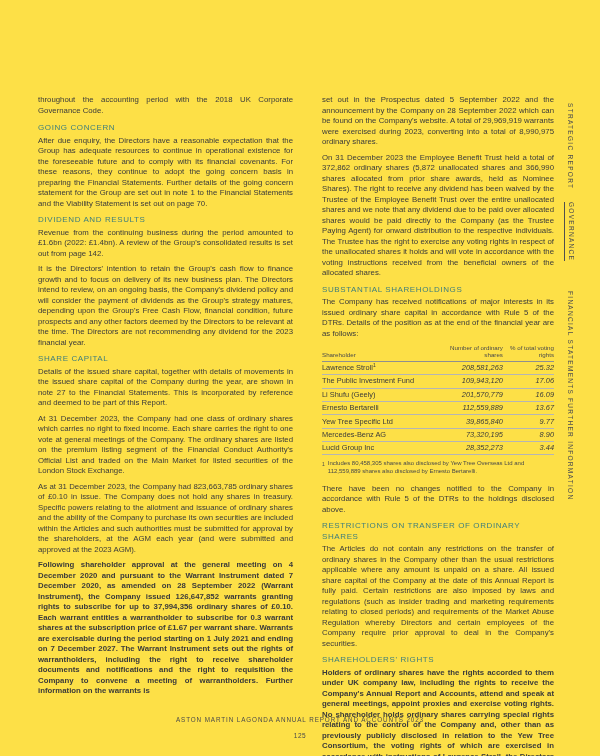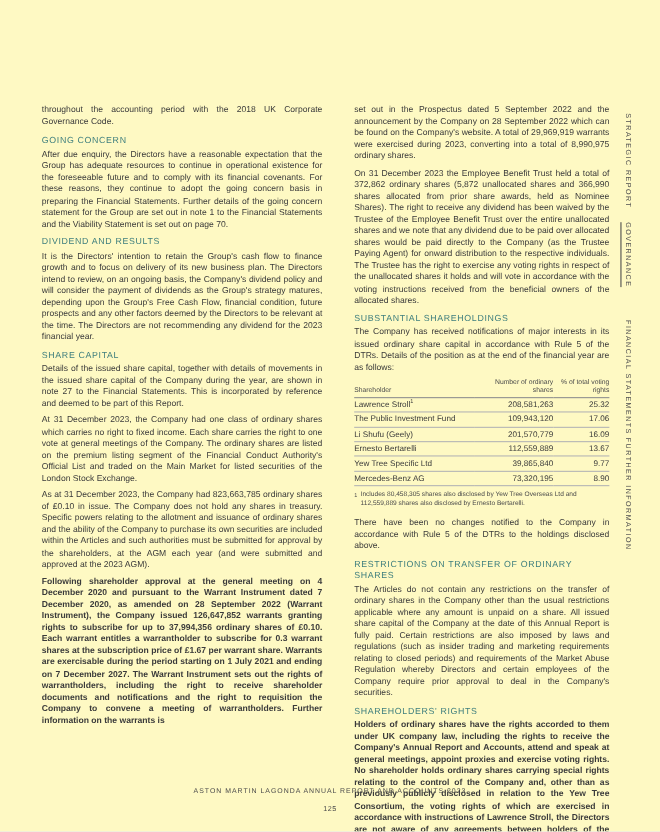--- a/index.html
+++ b/index.html
@@ -1,18 +1,18 @@
 <!DOCTYPE html>
 <html><head>
 <meta charset="utf-8">
 <style>
   html,body { margin:0; padding:0; background:#e8e8e8; }
   .page {
     position:relative; width:600px; height:756px; margin:0 auto;
-    background:#fef9c3; overflow:hidden;
+    background:#fde047; overflow:hidden;
     font-family:"Liberation Sans", sans-serif; color:#3a3a3a;
   }
   .columns { position:absolute; top:95px; left:38px; width:516px; display:flex; }
   .col-left  { width:255px; margin-right:29px; }
   .col-right { width:232px; }
 
   p.body {
     font-size:7.8px; line-height:10.5px; text-align:justify;
     margin:0 0 5px 0;
   }
@@ -28,21 +28,21 @@
   table.sh th {
     font-size:6.2px; font-weight:normal; color:#4a4a4a; line-height:7.4px;
     vertical-align:bottom; padding:0 0 2px 0; border-bottom:1px solid #8f8f8f;
   }
   table.sh th.h-left { text-align:left; }
   table.sh th.h-num  { text-align:right; }
   table.sh td {
     font-size:7.4px; line-height:8px; padding:2.2px 0;
     border-bottom:1px solid #b5b5b5; color:#3a3a3a;
   }
-  table.sh td.cell-num { text-align:right; }
+  table.sh td.cell-num { text-align:right;font-style:italic; }
   table.sh sup { font-size:5px; vertical-align:super; line-height:0; }
 
   .footnote {
     display:flex; gap:3px; margin:5px 0 8px 0;
     font-size:6px; line-height:7.6px; color:#4a4a4a;
   }
   .footnote .fn-marker { font-size:5px; padding-top:0.5px; }
   .footnote .fn-text { flex:1; }
 
   
@@ -72,20 +72,21 @@
 
   <div class="columns">
 
     <div class="col-left">
       <p class="body">throughout the accounting period with the 2018 UK Corporate Governance Code.</p>
 
       <h3 class="sec first">GOING CONCERN</h3>
       <p class="body">After due enquiry, the Directors have a reasonable expectation that the Group has adequate resources to continue in operational existence for the foreseeable future and to comply with its financial covenants. For these reasons, they continue to adopt the going concern basis in preparing the Financial Statements. Further details of the going concern statement for the Group are set out in note 1 to the Financial Statements and the Viability Statement is set out on page 70.</p>
 
       <h3 class="sec">DIVIDEND AND RESULTS</h3>
+      <p class="body">Revenue from the continuing business during the period amounted to £1.6bn (2022: £1.4bn). A review of the Group's consolidated results is set out from page 142.</p>
       <p class="body">It is the Directors' intention to retain the Group's cash flow to finance growth and to focus on delivery of its new business plan. The Directors intend to review, on an ongoing basis, the Company's dividend policy and will consider the payment of dividends as the Group's strategy matures, depending upon the Group's Free Cash Flow, financial condition, future prospects and any other factors deemed by the Directors to be relevant at the time. The Directors are not recommending any dividend for the 2023 financial year.</p>
 
       <h3 class="sec">SHARE CAPITAL</h3>
       <p class="body">Details of the issued share capital, together with details of movements in the issued share capital of the Company during the year, are shown in note 27 to the Financial Statements. This is incorporated by reference and deemed to be part of this Report.</p>
       <p class="body">At 31 December 2023, the Company had one class of ordinary shares which carries no right to fixed income. Each share carries the right to one vote at general meetings of the Company. The ordinary shares are listed on the premium listing segment of the Financial Conduct Authority's Official List and traded on the Main Market for listed securities of the London Stock Exchange.</p>
       <p class="body">As at 31 December 2023, the Company had 823,663,785 ordinary shares of £0.10 in issue. The Company does not hold any shares in treasury. Specific powers relating to the allotment and issuance of ordinary shares and the ability of the Company to purchase its own securities are included within the Articles and such authorities must be submitted for approval by the shareholders, at the AGM each year (and were submitted and approved at the 2023 AGM).</p>
       <p class="body">Following shareholder approval at the general meeting on 4 December 2020 and pursuant to the Warrant Instrument dated 7 December 2020, as amended on 28 September 2022 (Warrant Instrument), the Company issued 126,647,852 warrants granting rights to subscribe for up to 37,994,356 ordinary shares of £0.10. Each warrant entitles a warrantholder to subscribe for 0.3 warrant shares at the subscription price of £1.67 per warrant share. Warrants are exercisable during the period starting on 1 July 2021 and ending on 7 December 2027. The Warrant Instrument sets out the rights of warrantholders, including the right to receive shareholder documents and notifications and the right to requisition the Company to convene a meeting of warrantholders. Further information on the warrants is</p>
     </div>
 
     <div class="col-right">
@@ -132,20 +133,25 @@
             <tr>
               <td>Yew Tree Specific Ltd</td>
               <td class="cell-num">39,865,840</td>
               <td class="cell-num">9.77</td>
             </tr>
             <tr>
               <td>Mercedes-Benz AG</td>
               <td class="cell-num">73,320,195</td>
               <td class="cell-num">8.90</td>
             </tr>
+            <tr>
+              <td>Lucid Group Inc</td>
+              <td class="cell-num">28,352,273</td>
+              <td class="cell-num">3.44</td>
+            </tr>
           </tbody>
       </table>
 
       <div class="footnote">
         <span class="fn-marker">1</span>
         <span class="fn-text">Includes 80,458,305 shares also disclosed by Yew Tree Overseas Ltd and 112,559,889 shares also disclosed by Ernesto Bertarelli.</span>
       </div>
 
       <p class="body">There have been no changes notified to the Company in accordance with Rule 5 of the DTRs to the holdings disclosed above.</p>
 

